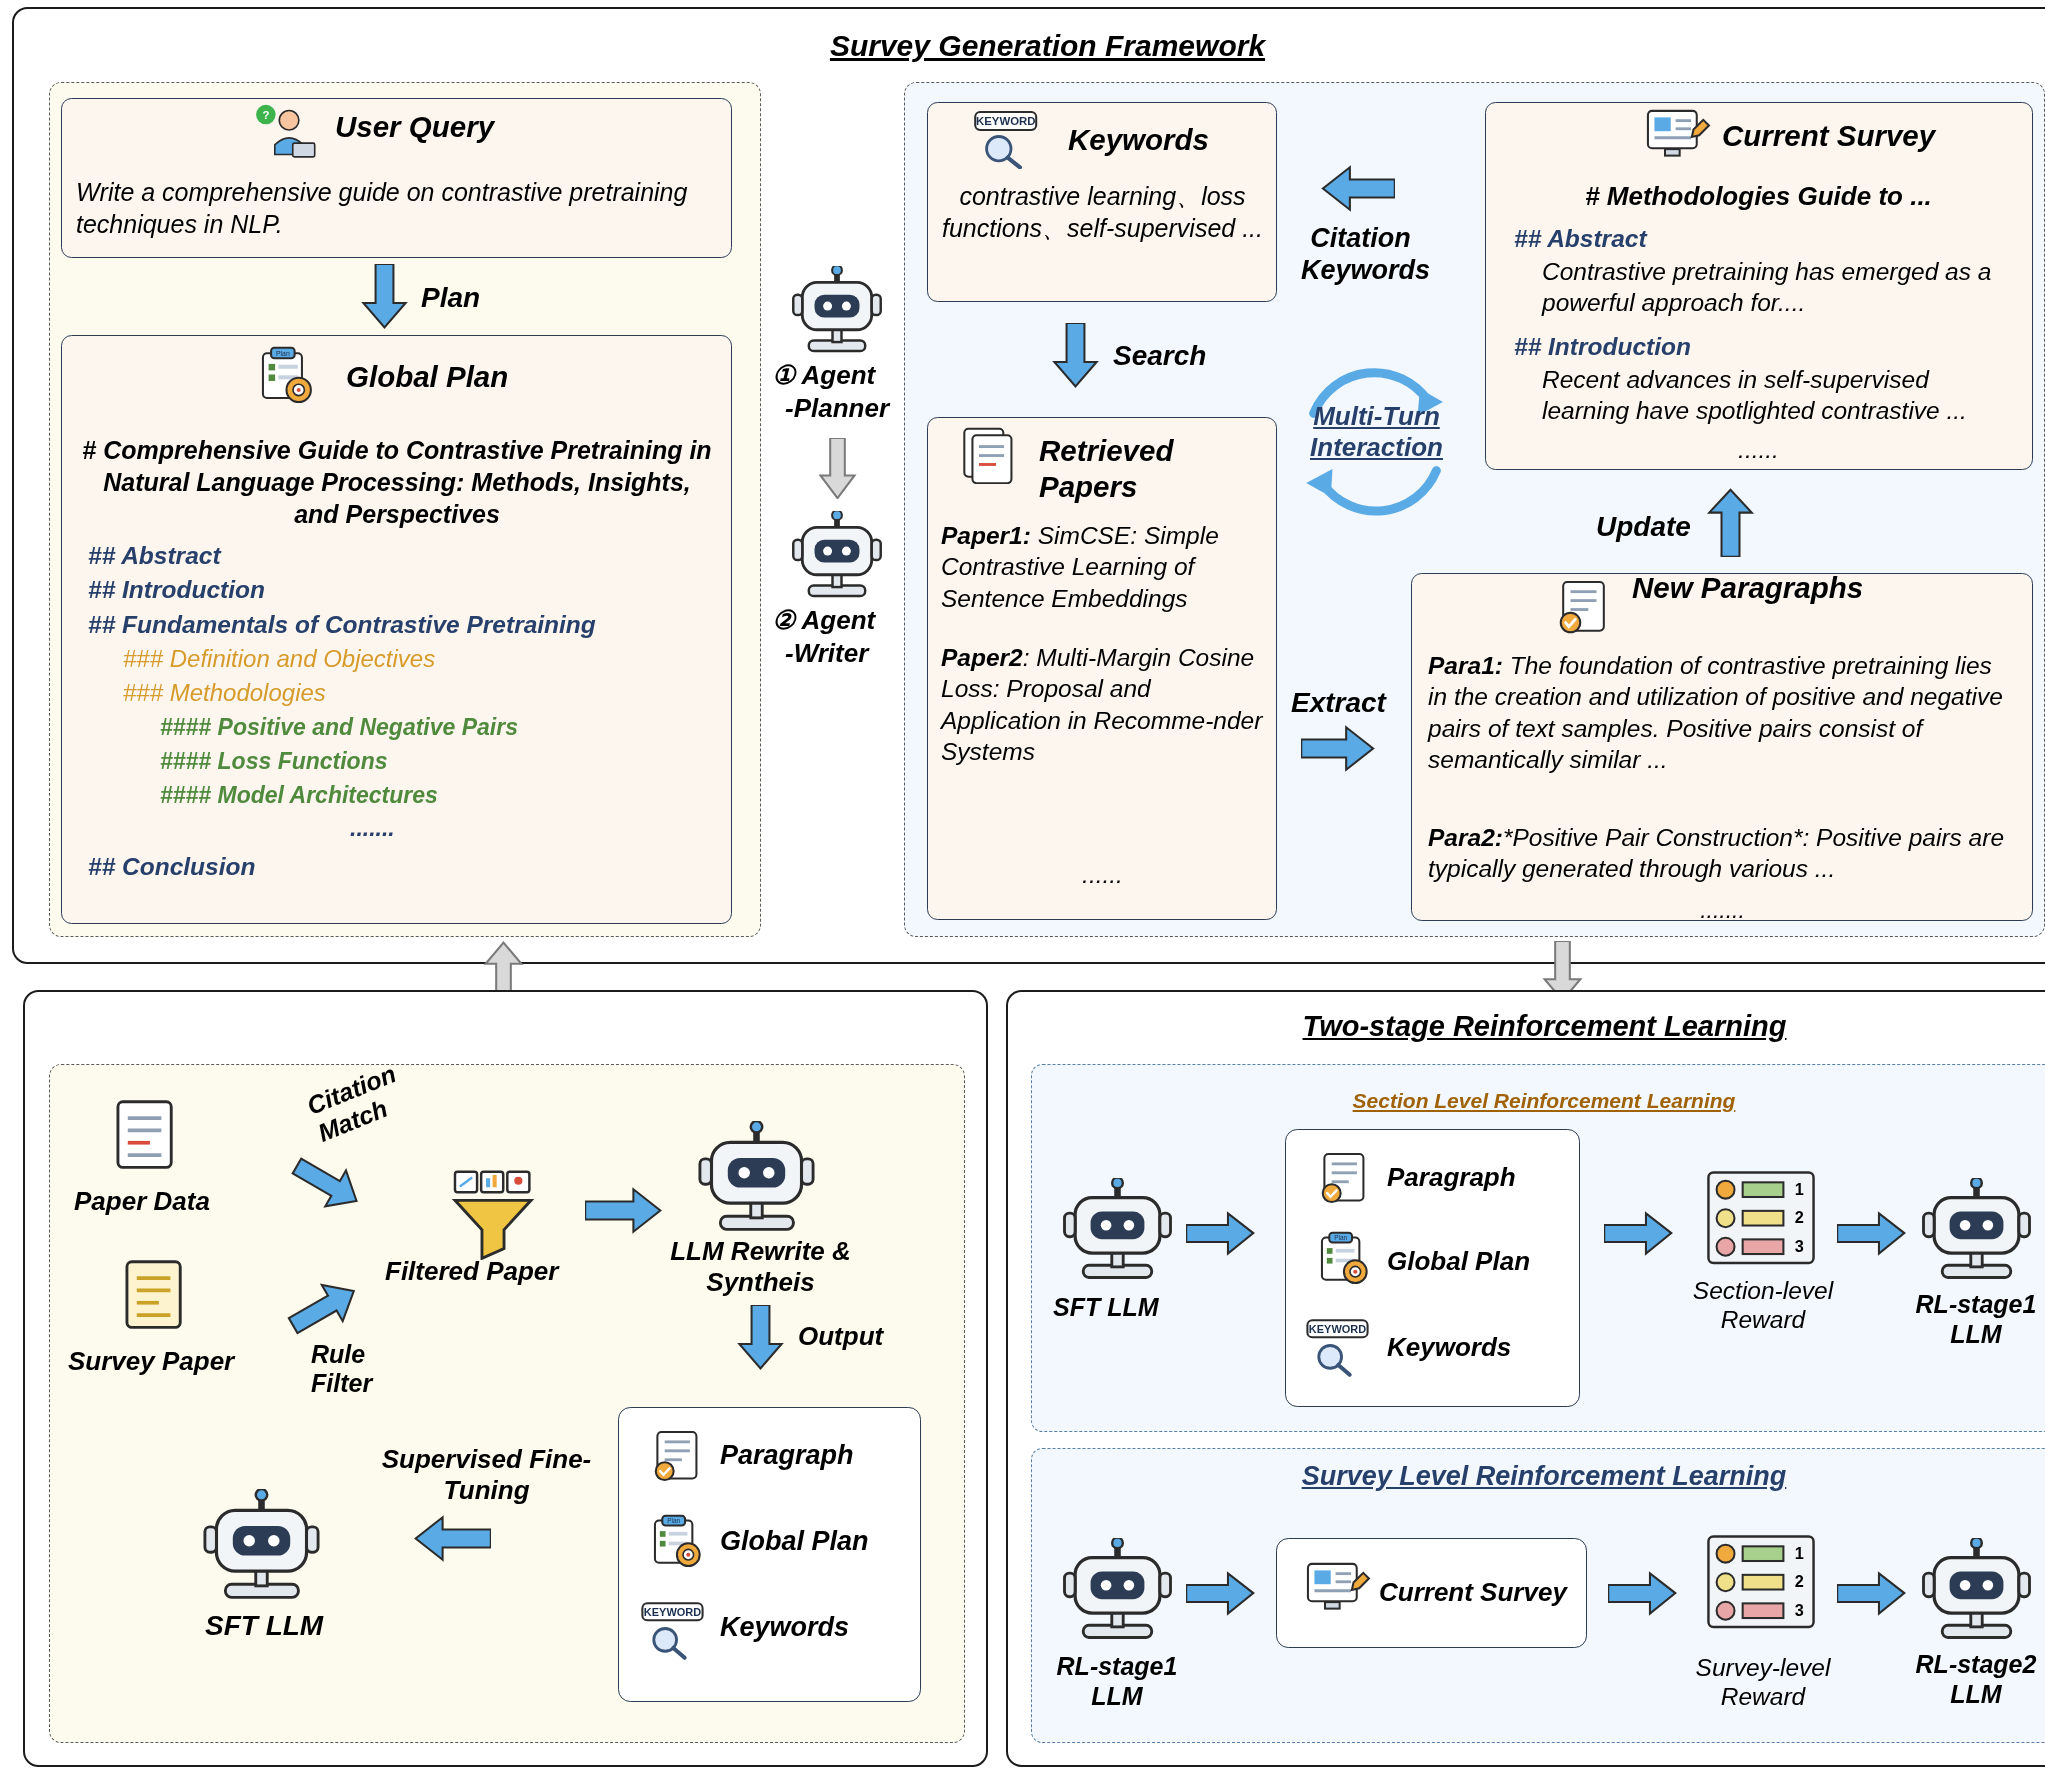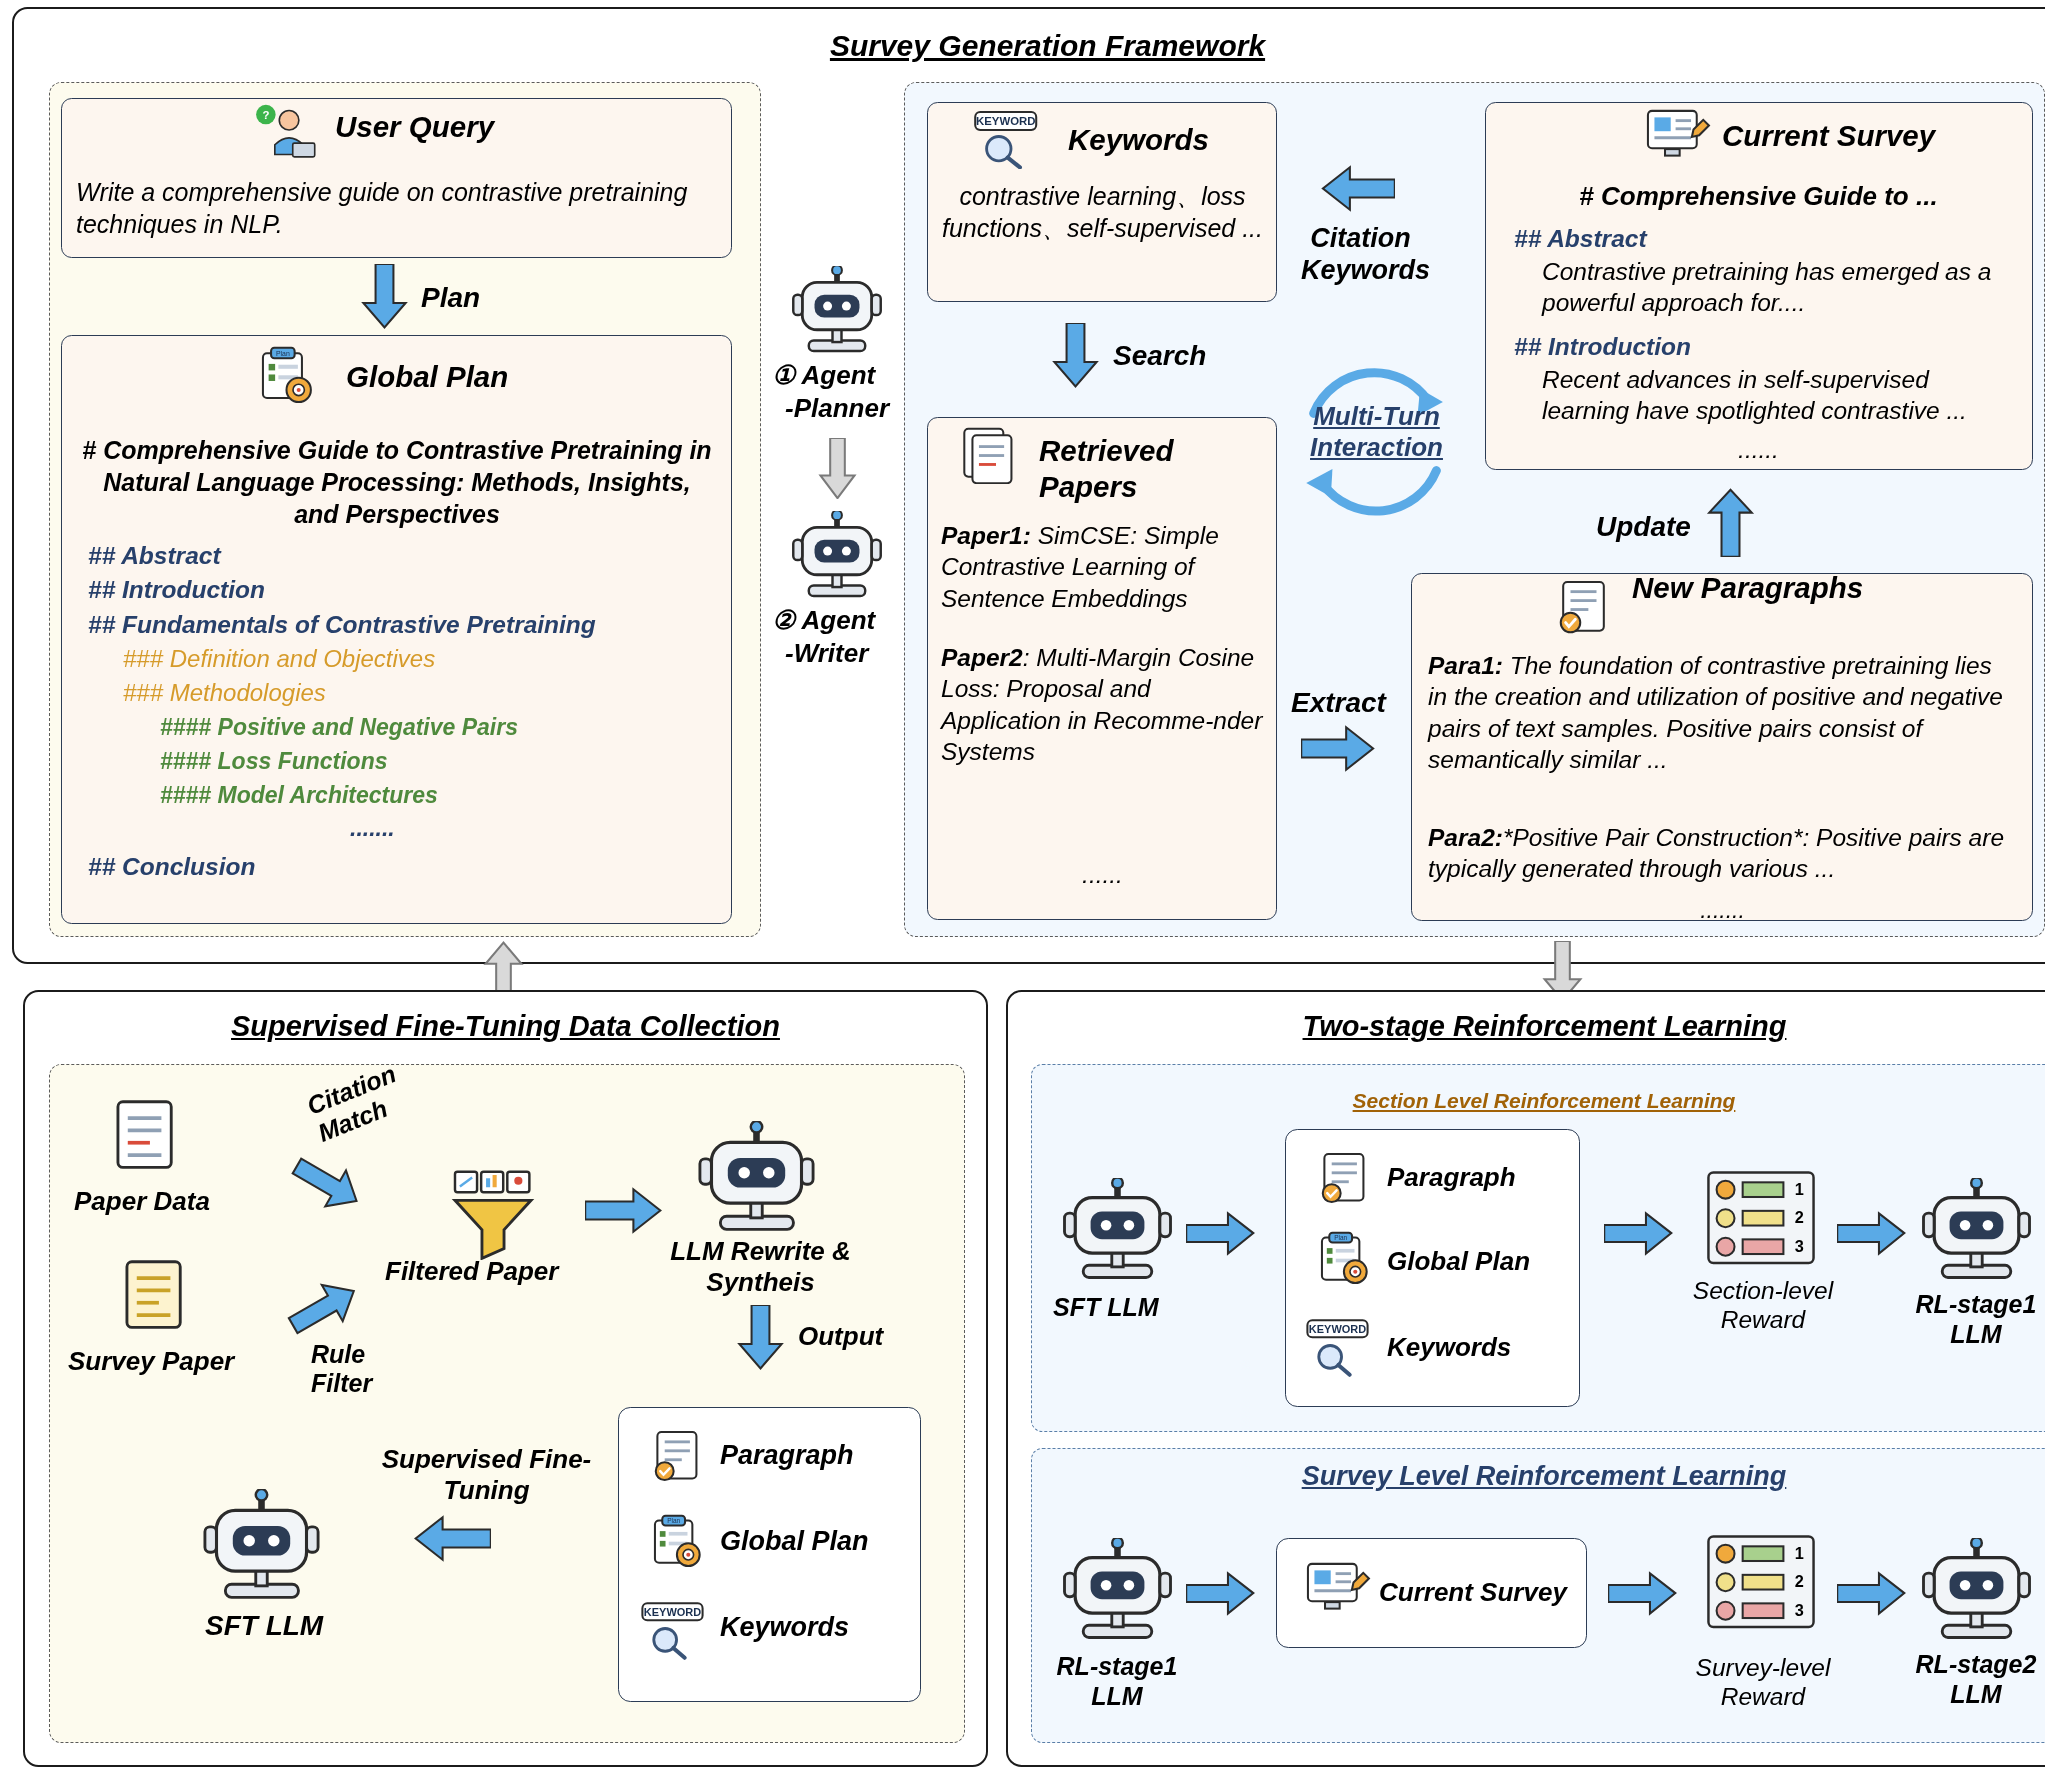--- a/index.html
+++ b/index.html
@@ -271,21 +271,21 @@
       <rect x="16" y="12" width="120" height="92" rx="10" fill="#fff" stroke="#2b2b2b" stroke-width="5"></rect>
       <rect x="32" y="28" width="40" height="34" fill="#5aaae6"></rect>
       <line x1="84" y1="36" x2="122" y2="36" stroke="#8fa0b4" stroke-width="7"></line>
       <line x1="84" y1="56" x2="122" y2="56" stroke="#8fa0b4" stroke-width="7"></line>
       <line x1="32" y1="78" x2="122" y2="78" stroke="#8fa0b4" stroke-width="7"></line>
       <rect x="58" y="106" width="36" height="16" fill="#cfd8e3" stroke="#2b2b2b" stroke-width="5"></rect>
       <path d="M128 58 l24 -24 14 14 -24 24 -18 4z" fill="#f0a93c" stroke="#2b2b2b" stroke-width="5"></path>
     </svg>
   </div>
   <div class="lbl" style="left:1722px; top:119px; font-size:29.5px;">Current Survey</div>
-  <div class="txt center" style="left:1501px; top:180px; width:515px; font-size:26px; font-weight:bold;"># Comprehensive Guide to  ...</div>
+  <div class="txt center" style="left:1501px; top:180px; width:515px; font-size:26px; font-weight:bold;"># Methodologies Guide to  ...</div>
 
   <div class="txt h-blue" style="left:1514px; top:223px; font-size:24.5px;">## Abstract</div>
   <div class="txt" style="left:1542px; top:256px; width:470px; font-size:24.5px;">Contrastive pretraining has emerged as a powerful approach for....</div>
   <div class="txt h-blue" style="left:1514px; top:331px; font-size:24.5px;">## Introduction</div>
   <div class="txt" style="left:1542px; top:364px; width:470px; font-size:24.5px;">Recent advances in self-supervised learning have spotlighted contrastive ...</div>
   <div class="txt center" style="left:1501px; top:434px; width:515px; font-size:24.5px;">......</div>
 
   <div class="arrow" style="left:1706px; top:487px;">
     <svg width="49" height="70" viewBox="0 0 120 170">
       <path d="M38 170 h44 V62 h30 L60 6 L8 62 h30z" fill="#5aaae6" stroke="#2b2b2b" stroke-width="5"></path>
@@ -319,21 +319,20 @@
       <path d="M32 150 V56 H6 L50 4 L94 56 H68 v94z" fill="#d9d9d9" stroke="#7a7a7a" stroke-width="5"></path>
     </svg>
   </div>
   <div class="arrow" style="left:1542px; top:941px;">
     <svg width="41" height="61" viewBox="0 0 100 150">
       <path d="M32 0 v94 H6 L50 146 L94 94 H68 V0z" fill="#d9d9d9" stroke="#7a7a7a" stroke-width="5"></path>
     </svg>
   </div>
 
   <div class="panel" style="left:22.5px; top:990px; width:965px; height:777px;"></div>
-  <div class="title-main" style="left:43px; top:1010px; width:925px; font-size:29px;">Supervised Fine-Tuning Data Collection</div>
 
   <div class="inner-dashed" style="left:49px; top:1064px; width:916px; height:679px; background:#fdfbee;"></div>
 
   <div class="icon" style="left:104px; top:1096px;">
     <svg width="82" height="82" viewBox="0 0 200 200">
       <rect x="34" y="14" width="130" height="160" rx="12" fill="#fff" stroke="#2b2b2b" stroke-width="7"></rect>
       <line x1="58" y1="54" x2="140" y2="54" stroke="#8fa0b4" stroke-width="9"></line>
       <line x1="58" y1="84" x2="140" y2="84" stroke="#8fa0b4" stroke-width="9"></line>
       <line x1="58" y1="114" x2="112" y2="114" stroke="#d94b3a" stroke-width="9"></line>
       <line x1="58" y1="144" x2="140" y2="144" stroke="#8fa0b4" stroke-width="9"></line>

